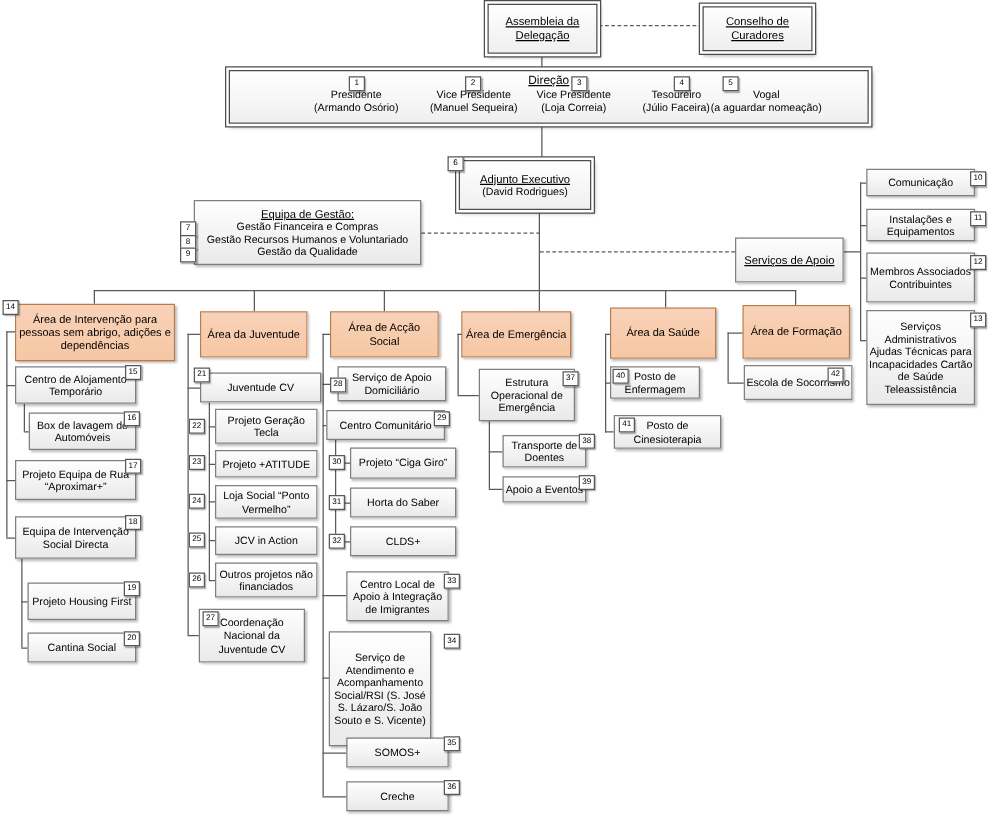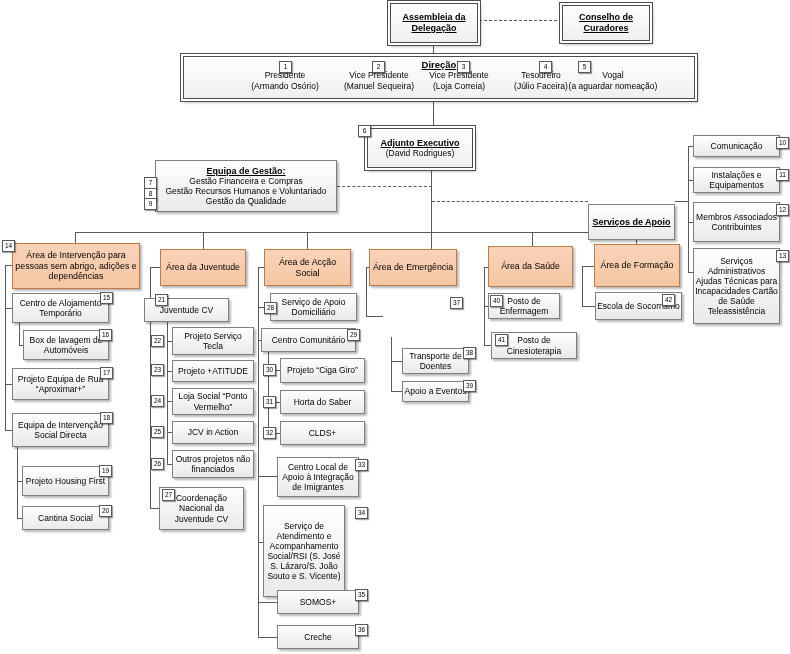--- a/index.html
+++ b/index.html
@@ -8,21 +8,21 @@
   .box{position:absolute;box-sizing:border-box;z-index:2;
        background:linear-gradient(180deg,#fefefe 0%,#f3f3f3 55%,#e9e9e9 100%);
        border:1px solid #7f7f7f;box-shadow:1.5px 1.5px 2px rgba(0,0,0,.28);
        display:flex;flex-direction:column;align-items:center;justify-content:center;
        text-align:center;font-size:8.5px;line-height:1.18;padding:1px;}
   .dbl{border:1px solid #4d4d4d;
        box-shadow:0 0 0 2px #ffffff,0 0 0 3px #4d4d4d,2px 2.5px 3px 1px rgba(0,0,0,.3);
        background:linear-gradient(180deg,#ffffff,#efefef);}
   .area{background:linear-gradient(180deg,#f9d2b8,#f6c7a3);border:1px solid #bc7b4b;
         font-size:8.8px;}
-  .bt{font-weight:bold;text-decoration:underline;}
+  .bt{font-weight:normal;text-decoration:underline;}
   .t9{font-size:9px;}
   .badge{position:absolute;z-index:4;width:11px;height:10px;background:#fff;
          border:1px solid #595959;font-size:6.5px;line-height:10px;text-align:center;
          box-shadow:1px 1px 1px rgba(0,0,0,.35);}
   .hl,.vl,.dh{position:absolute;z-index:1;}
   .hl{height:0;border-top:1px solid #595959;}
   .vl{width:0;border-left:1px solid #595959;}
   .dh{height:0;border-top:1px dashed #595959;}
   .abs{position:absolute;z-index:3;text-align:center;}
   .dm{font-size:8.5px;line-height:1.3;}
@@ -148,21 +148,21 @@
   <div class="box" style="left:155px;top:160px;width:182px;height:52px">
     <span class="bt t9">Equipa de Gestão:</span>
     <span>Gestão Financeira e Compras</span>
     <span>Gestão Recursos Humanos e Voluntariado</span>
     <span>Gestão da Qualidade</span>
   </div>
   <span class="badge" style="left:144px;top:177px">7</span>
   <span class="badge" style="left:144px;top:188px">8</span>
   <span class="badge" style="left:144px;top:198px">9</span>
 
-  <div class="box" style="left:588px;top:204px;width:87px;height:36px">
+  <div class="box" style="left:588px;top:190px;width:87px;height:36px">
     <span class="bt t9">Serviços de Apoio</span>
   </div>
   <div class="box" style="left:693px;top:135px;width:87px;height:22px">
     <span>Comunicação</span>
   </div>
   <span class="badge" style="left:776px;top:137px">10</span>
   <div class="box" style="left:693px;top:167px;width:87px;height:26px">
     <span>Instalações e Equipamentos</span>
   </div>
   <span class="badge" style="left:776px;top:169px">11</span>
@@ -213,26 +213,26 @@
   <span class="badge" style="left:100px;top:412px">18</span>
   <div class="box" style="left:22px;top:466px;width:87px;height:30px">
     <span>Projeto Housing First</span>
   </div>
   <span class="badge" style="left:99px;top:465px">19</span>
   <div class="box" style="left:22px;top:506px;width:87px;height:24px">
     <span>Cantina Social</span>
   </div>
   <span class="badge" style="left:99px;top:505px">20</span>
 
-  <div class="box" style="left:144px;top:298px;width:85px;height:24px">
+  <div class="box" style="left:160px;top:298px;width:97px;height:24px">
     <span>Juventude CV</span>
   </div>
   <span class="badge" style="left:155px;top:294px">21</span>
   <div class="box" style="left:172px;top:327px;width:82px;height:28px">
-    <span>Projeto Serviço Tecla</span>
+    <span>Projeto Geração Tecla</span>
   </div>
   <span class="badge" style="left:151px;top:335px">22</span>
   <div class="box" style="left:172px;top:360px;width:82px;height:22px">
     <span>Projeto +ATITUDE</span>
   </div>
   <span class="badge" style="left:151px;top:364px">23</span>
   <div class="box" style="left:172px;top:388px;width:82px;height:27px">
     <span>Loja Social “Ponto Vermelho”</span>
   </div>
   <span class="badge" style="left:151px;top:395px">24</span>
@@ -279,20 +279,23 @@
   <span class="badge" style="left:355px;top:507px">34</span>
   <div class="box" style="left:277px;top:590px;width:82px;height:24px">
     <span>SOMOS+</span>
   </div>
   <span class="badge" style="left:355px;top:589px">35</span>
   <div class="box" style="left:277px;top:625px;width:82px;height:24px">
     <span>Creche</span>
   </div>
   <span class="badge" style="left:355px;top:624px">36</span>
 
+  <div class="box" style="left:383px;top:295px;width:77px;height:42px">
+    <span>Estrutura Operacional de Emergência</span>
+  </div>
   <span class="badge" style="left:450px;top:297px">37</span>
   <div class="box" style="left:402px;top:348px;width:67px;height:26px">
     <span>Transporte de Doentes</span>
   </div>
   <span class="badge" style="left:463px;top:347px">38</span>
   <div class="box" style="left:402px;top:381px;width:67px;height:21px">
     <span>Apoio a Eventos</span>
   </div>
   <span class="badge" style="left:463px;top:380px">39</span>
 

